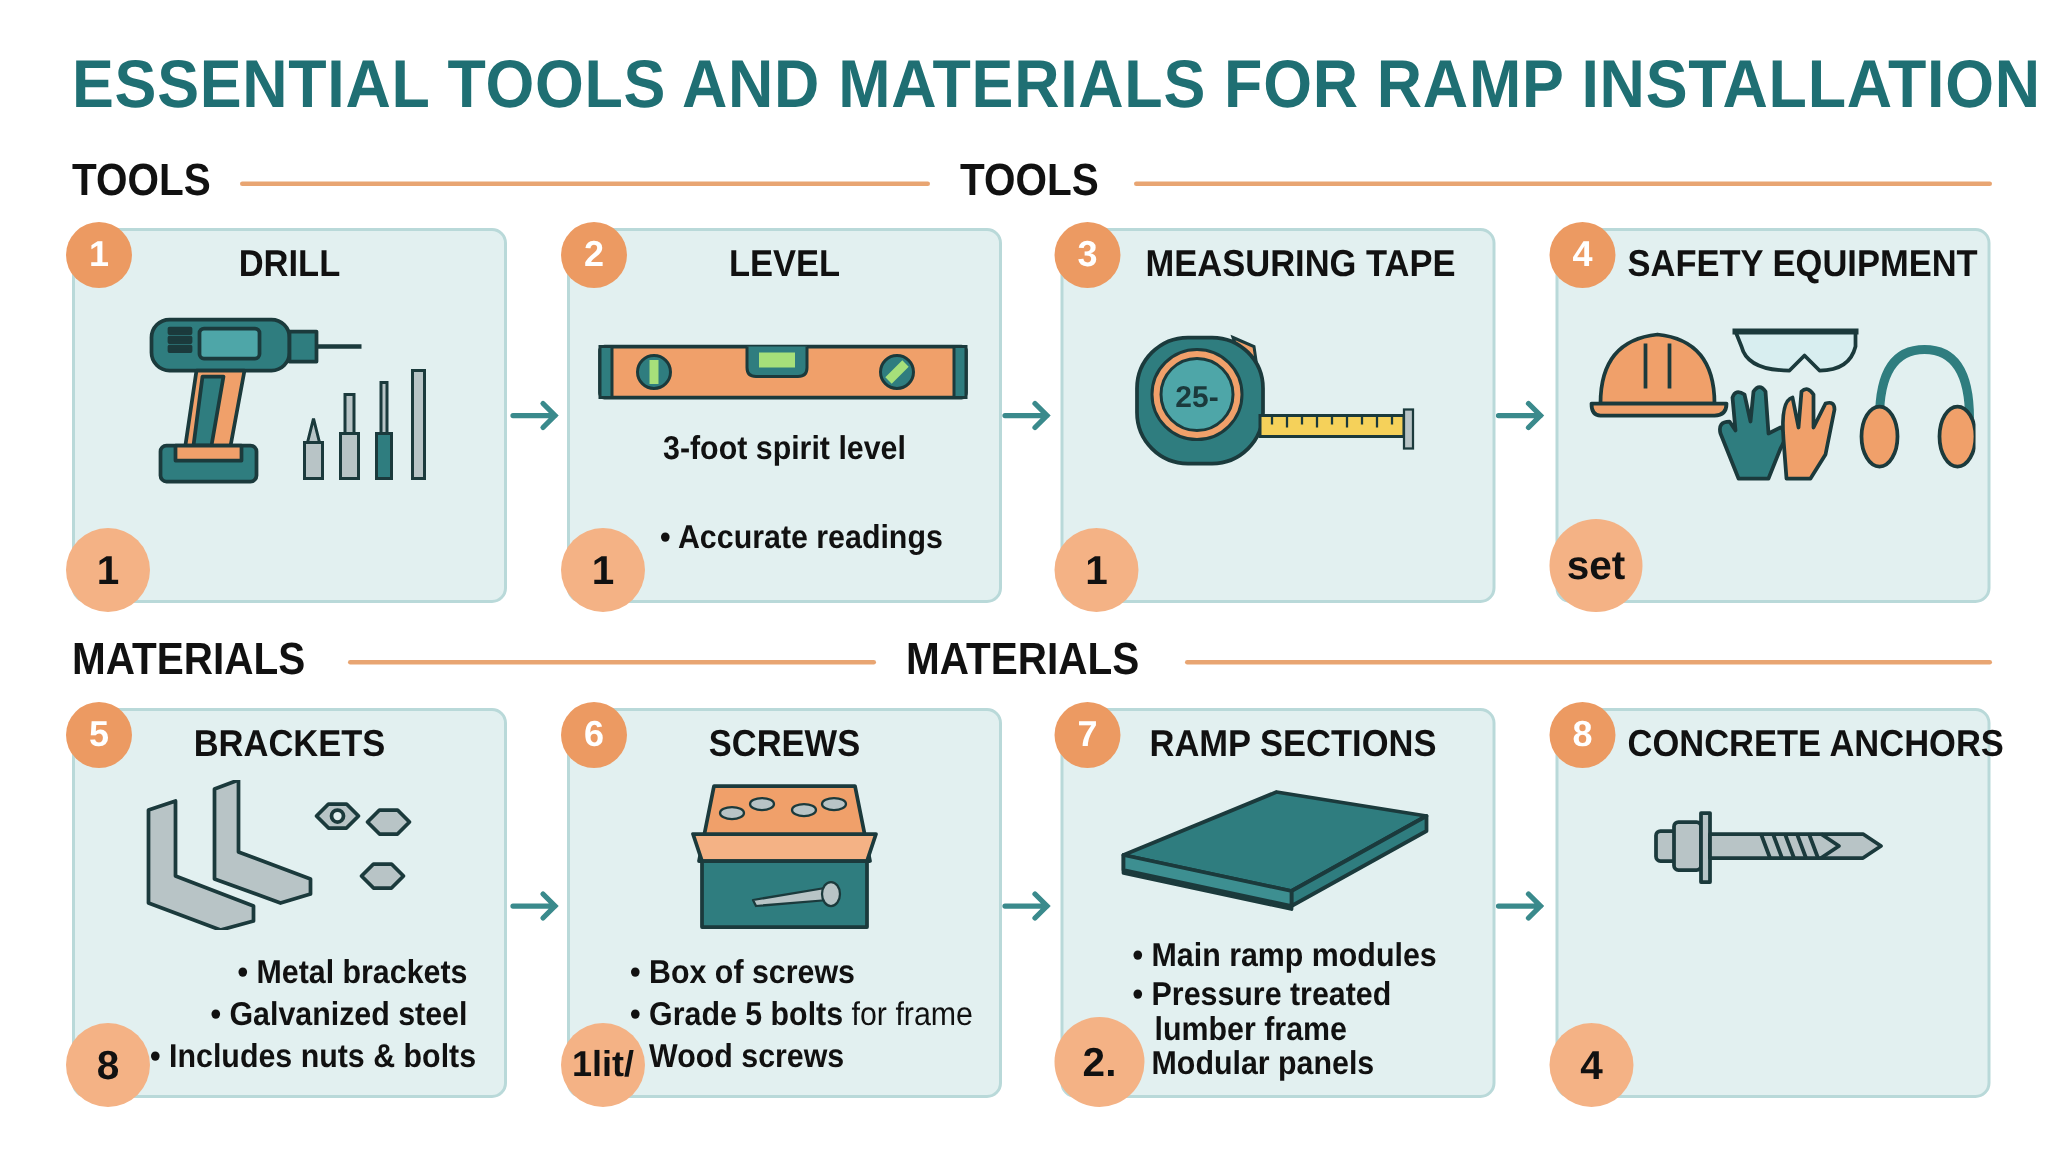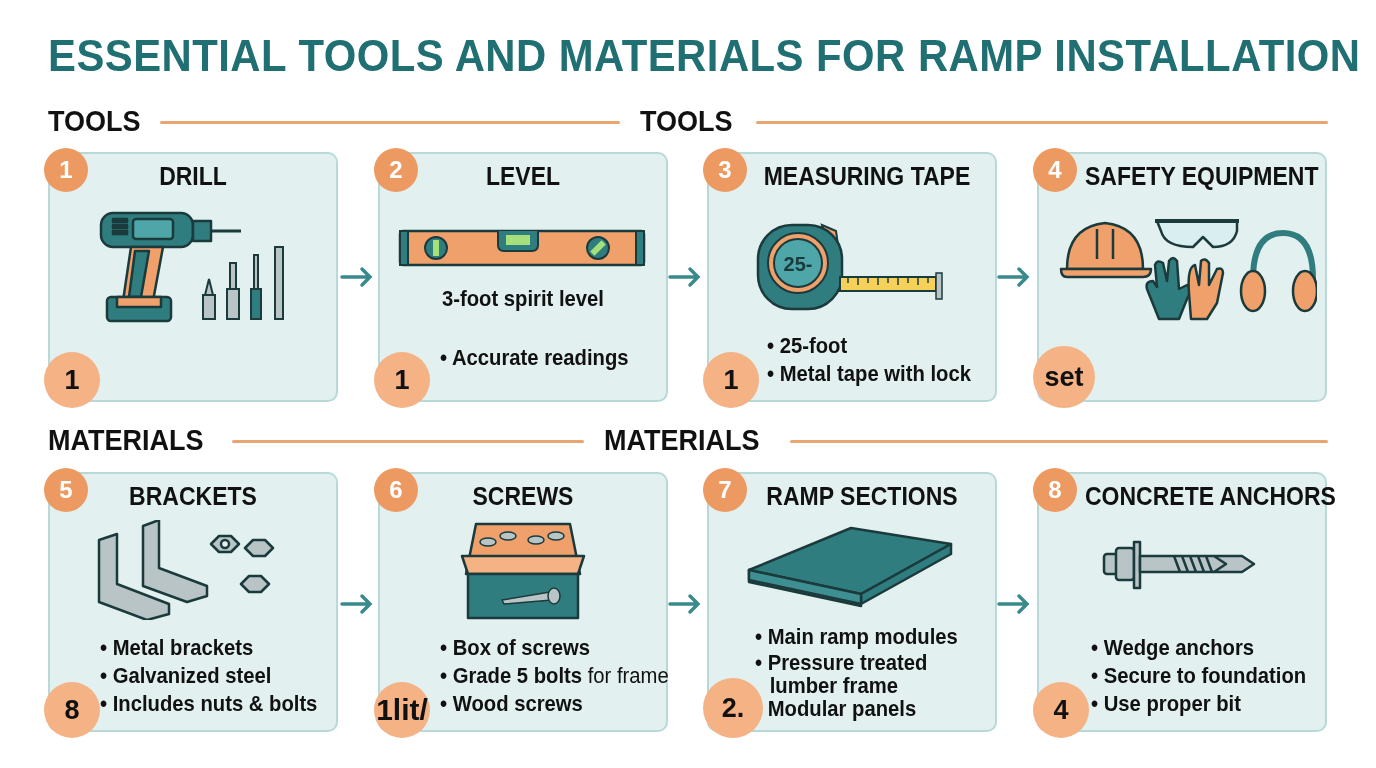--- a/index.html
+++ b/index.html
@@ -114,24 +114,20 @@
           <line x1="116" y1="62" x2="116" y2="68"></line>
           <line x1="126" y1="62" x2="126" y2="70"></line>
           <line x1="136" y1="62" x2="136" y2="68"></line>
           <line x1="146" y1="62" x2="146" y2="70"></line>
           <line x1="156" y1="62" x2="156" y2="68"></line>
           <line x1="166" y1="62" x2="166" y2="70"></line>
           <line x1="176" y1="62" x2="176" y2="68"></line>
       </g>
     </svg>
   </div>
-  <div class="bullets" style="left:58px;bottom:12px;">
-    <div>• 25-foot</div>
-    <div>• Metal tape with lock</div>
-  </div>
   <div class="qty">1</div>
 </div>
 
 <svg class="arrow" style="left:997px;top:265px;" viewBox="0 0 36 24">
     <path d="M2 12 H30 M22 4 L30 12 L22 20" stroke="#3a8a8c" stroke-width="3.5" fill="none" stroke-linecap="round"></path>
   </svg>
 
 <div class="card" style="left:1037px;top:152px;">
   <div class="badge">4</div>
   <div class="card-title" style="left:36px;">SAFETY EQUIPMENT</div>
@@ -162,21 +158,21 @@
       <g fill="#b8c4c6" stroke="#1b3a3c" stroke-width="2.5" stroke-linejoin="round">
         <path d="M6 20 L24 14 L24 64 L76 84 L76 94 L54 100 L6 82 Z"></path>
         <path d="M50 6 L66 0 L66 48 L114 66 L114 76 L94 82 L50 66 Z"></path>
         <path d="M118 24 L126 16 L138 16 L146 24 L138 32 L126 32 Z"></path>
         <circle cx="132" cy="24" r="4" fill="#e2f0f0"></circle>
         <path d="M152 28 L160 20 L172 20 L180 28 L172 36 L160 36 Z"></path>
         <path d="M148 64 L156 56 L168 56 L176 64 L168 72 L156 72 Z"></path>
       </g>
     </svg>
   </div>
-  <div class="bullets" style="left:50px;bottom:12px;">
+  <div class="bullets" style="left:50px;bottom:12px;text-align:right;">
     <div>• Metal brackets</div>
     <div>• Galvanized steel</div>
     <div>• Includes nuts &amp; bolts</div>
   </div>
   <div class="qty">8</div>
 </div>
 
 <svg class="arrow" style="left:340px;top:592px;" viewBox="0 0 36 24">
     <path d="M2 12 H30 M22 4 L30 12 L22 20" stroke="#3a8a8c" stroke-width="3.5" fill="none" stroke-linecap="round"></path>
   </svg>
@@ -194,26 +190,26 @@
           <ellipse cx="30" cy="22" rx="8" ry="4"></ellipse>
             <ellipse cx="50" cy="16" rx="8" ry="4"></ellipse>
             <ellipse cx="78" cy="20" rx="8" ry="4"></ellipse>
             <ellipse cx="98" cy="16" rx="8" ry="4"></ellipse>
           <path d="M44 80 L92 72 L94 80 L46 84 Z"></path>
             <ellipse cx="96" cy="76" rx="6" ry="8"></ellipse>
         </g>
       </g>
     </svg>
   </div>
-  <div class="bullets" style="left:60px;bottom:12px;">
+  <div class="bullets" style="left:40px;bottom:12px;">
     <div>• Box of screws</div>
     <div><span>• Grade 5 bolts</span><span class="light"> for frame</span></div>
     <div>• Wood screws</div>
   </div>
-  <div class="qty" style="font-size:30px;">1lit/</div>
+  <div class="qty" style="font-size:24px;">1lit/</div>
 </div>
 
 <svg class="arrow" style="left:668px;top:592px;" viewBox="0 0 36 24">
     <path d="M2 12 H30 M22 4 L30 12 L22 20" stroke="#3a8a8c" stroke-width="3.5" fill="none" stroke-linecap="round"></path>
   </svg>
 
 <div class="card" style="left:707px;top:472px;height:260px;">
   <div class="badge">7</div>
   <div class="card-title" style="left:20px;">RAMP SECTIONS</div>
   <div class="illus" style="top:50px;height:90px;">
@@ -249,19 +245,14 @@
       <g fill="#b8c4c6" stroke="#1b3a3c" stroke-width="2.5" stroke-linejoin="round">
         <rect x="2" y="14" width="14" height="20" rx="3"></rect>
         <rect x="14" y="8" width="18" height="32" rx="3"></rect>
         <rect x="32" y="2" width="6" height="46"></rect>
         <path d="M38 16 H140 L152 24 L140 32 H38 Z"></path>
         <path d="M72 16 L78 32 M80 16 L86 32 M88 16 L94 32 M96 16 L102 32 M104 16 L110 32" fill="none"></path>
         <path d="M112 16 L124 24 L112 32" fill="none"></path>
       </g>
     </svg>
   </div>
-  <div class="bullets" style="left:52px;bottom:12px;">
-    <div>• Wedge anchors</div>
-    <div>• Secure to foundation</div>
-    <div>• Use proper bit</div>
-  </div>
   <div class="qty">4</div>
 </div>
 
 </body></html>

